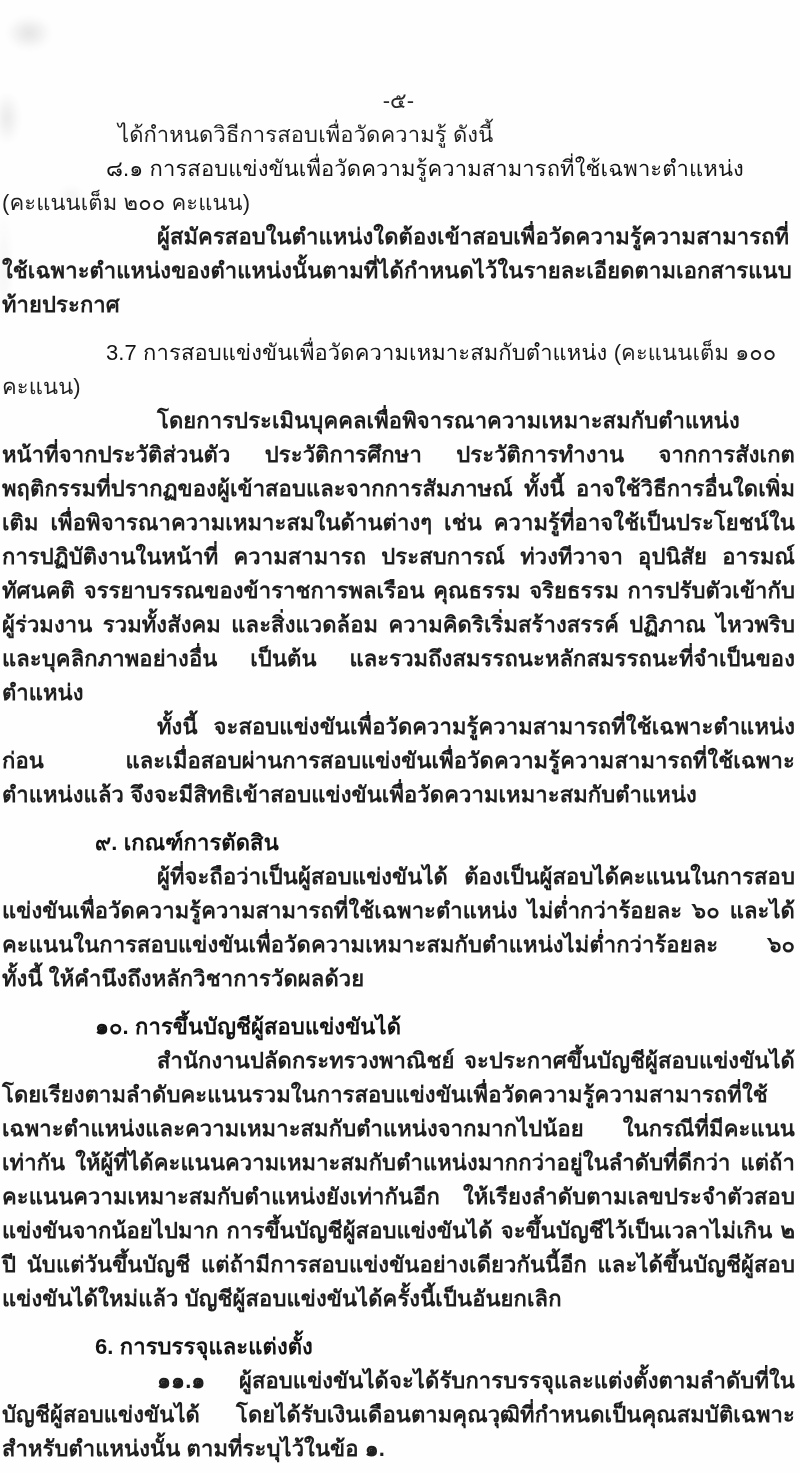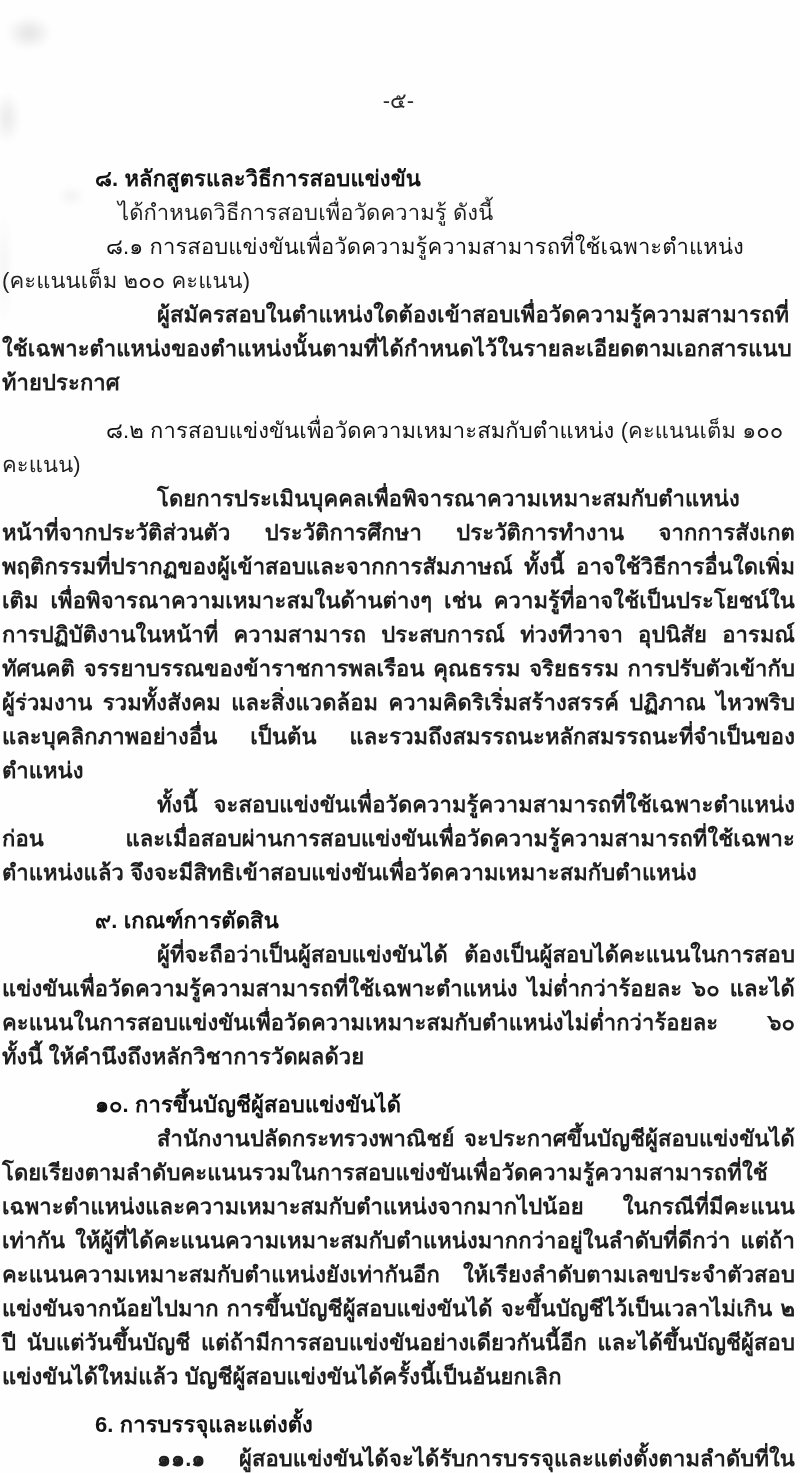--- a/index.html
+++ b/index.html
@@ -75,27 +75,26 @@
 
 <div class="page">
 
   <span class="smudge s1"></span>
   <span class="smudge s2"></span>
   <span class="smudge s3"></span>
   <span class="smudge s4"></span>
 
   <div class="page-number">-๕-</div>
 
-  <div class="section-heading first">๘. หลักสูตรและวิธีการสอบแข่งขัน</div>
   <div class="intro-line">ได้กำหนดวิธีการสอบเพื่อวัดความรู้ ดังนี้</div>
 
   <p class="sub-title"><span class="sub-title-strong">๘.๑ การสอบแข่งขันเพื่อวัดความรู้ความสามารถที่ใช้เฉพาะตำแหน่ง</span> <span>(คะแนนเต็ม ๒๐๐ คะแนน)</span></p>
   <p class="para">ผู้สมัครสอบในตำแหน่งใดต้องเข้าสอบเพื่อวัดความรู้ความสามารถที่ใช้เฉพาะตำแหน่งของตำแหน่งนั้นตามที่ได้กำหนดไว้ในรายละเอียดตามเอกสารแนบท้ายประกาศ</p>
 
-  <p class="sub-title gap"><span class="sub-title-strong">๘.๒ การสอบแข่งขันเพื่อวัดความเหมาะสมกับตำแหน่ง</span> <span>(คะแนนเต็ม ๑๐๐ คะแนน)</span></p>
+  <p class="sub-title gap"><span class="sub-title-strong">3.7 การสอบแข่งขันเพื่อวัดความเหมาะสมกับตำแหน่ง</span> <span>(คะแนนเต็ม ๑๐๐ คะแนน)</span></p>
   <p class="para">โดยการประเมินบุคคลเพื่อพิจารณาความเหมาะสมกับตำแหน่งหน้าที่จากประวัติส่วนตัว ประวัติการศึกษา ประวัติการทำงาน จากการสังเกตพฤติกรรมที่ปรากฏของผู้เข้าสอบและจากการสัมภาษณ์ ทั้งนี้ อาจใช้วิธีการอื่นใดเพิ่มเติม เพื่อพิจารณาความเหมาะสมในด้านต่างๆ เช่น ความรู้ที่อาจใช้เป็นประโยชน์ในการปฏิบัติงานในหน้าที่ ความสามารถ ประสบการณ์ ท่วงทีวาจา อุปนิสัย อารมณ์ ทัศนคติ จรรยาบรรณของข้าราชการพลเรือน คุณธรรม จริยธรรม การปรับตัวเข้ากับผู้ร่วมงาน รวมทั้งสังคม และสิ่งแวดล้อม ความคิดริเริ่มสร้างสรรค์ ปฏิภาณ ไหวพริบ และบุคลิกภาพอย่างอื่น เป็นต้น และรวมถึงสมรรถนะหลักสมรรถนะที่จำเป็นของตำแหน่ง</p>
   <p class="para">ทั้งนี้ จะสอบแข่งขันเพื่อวัดความรู้ความสามารถที่ใช้เฉพาะตำแหน่งก่อน และเมื่อสอบผ่านการสอบแข่งขันเพื่อวัดความรู้ความสามารถที่ใช้เฉพาะตำแหน่งแล้ว จึงจะมีสิทธิเข้าสอบแข่งขันเพื่อวัดความเหมาะสมกับตำแหน่ง</p>
 
   <div class="section-heading">๙. เกณฑ์การตัดสิน</div>
   <p class="para">ผู้ที่จะถือว่าเป็นผู้สอบแข่งขันได้ ต้องเป็นผู้สอบได้คะแนนในการสอบแข่งขันเพื่อวัดความรู้ความสามารถที่ใช้เฉพาะตำแหน่ง ไม่ต่ำกว่าร้อยละ ๖๐ และได้คะแนนในการสอบแข่งขันเพื่อวัดความเหมาะสมกับตำแหน่งไม่ต่ำกว่าร้อยละ ๖๐ ทั้งนี้ ให้คำนึงถึงหลักวิชาการวัดผลด้วย</p>
 
   <div class="section-heading">๑๐. การขึ้นบัญชีผู้สอบแข่งขันได้</div>
   <p class="para">สำนักงานปลัดกระทรวงพาณิชย์ จะประกาศขึ้นบัญชีผู้สอบแข่งขันได้ โดยเรียงตามลำดับคะแนนรวมในการสอบแข่งขันเพื่อวัดความรู้ความสามารถที่ใช้เฉพาะตำแหน่งและความเหมาะสมกับตำแหน่งจากมากไปน้อย ในกรณีที่มีคะแนนเท่ากัน ให้ผู้ที่ได้คะแนนความเหมาะสมกับตำแหน่งมากกว่าอยู่ในลำดับที่ดีกว่า แต่ถ้าคะแนนความเหมาะสมกับตำแหน่งยังเท่ากันอีก ให้เรียงลำดับตามเลขประจำตัวสอบแข่งขันจากน้อยไปมาก การขึ้นบัญชีผู้สอบแข่งขันได้ จะขึ้นบัญชีไว้เป็นเวลาไม่เกิน ๒ ปี นับแต่วันขึ้นบัญชี แต่ถ้ามีการสอบแข่งขันอย่างเดียวกันนี้อีก และได้ขึ้นบัญชีผู้สอบแข่งขันได้ใหม่แล้ว บัญชีผู้สอบแข่งขันได้ครั้งนี้เป็นอันยกเลิก</p>
 
   <div class="section-heading">6. การบรรจุและแต่งตั้ง</div>

